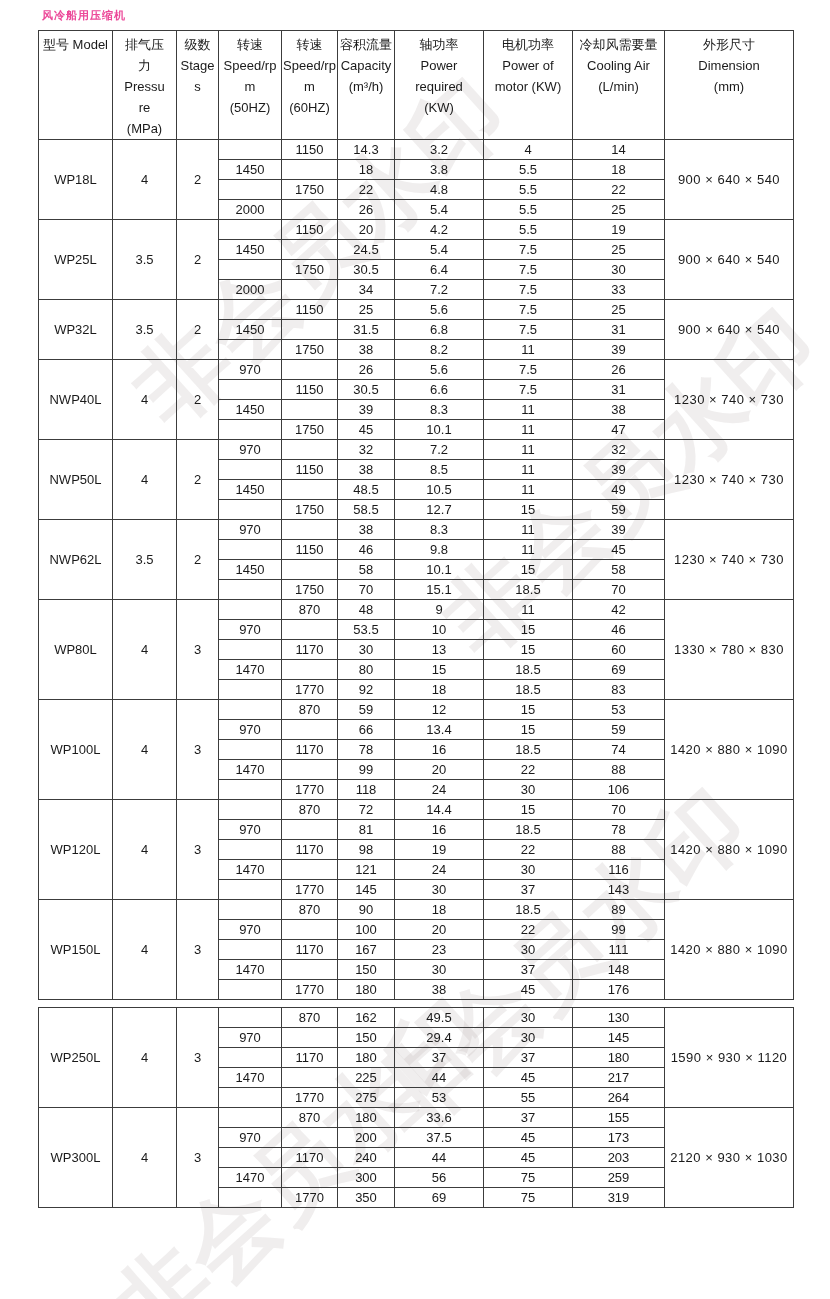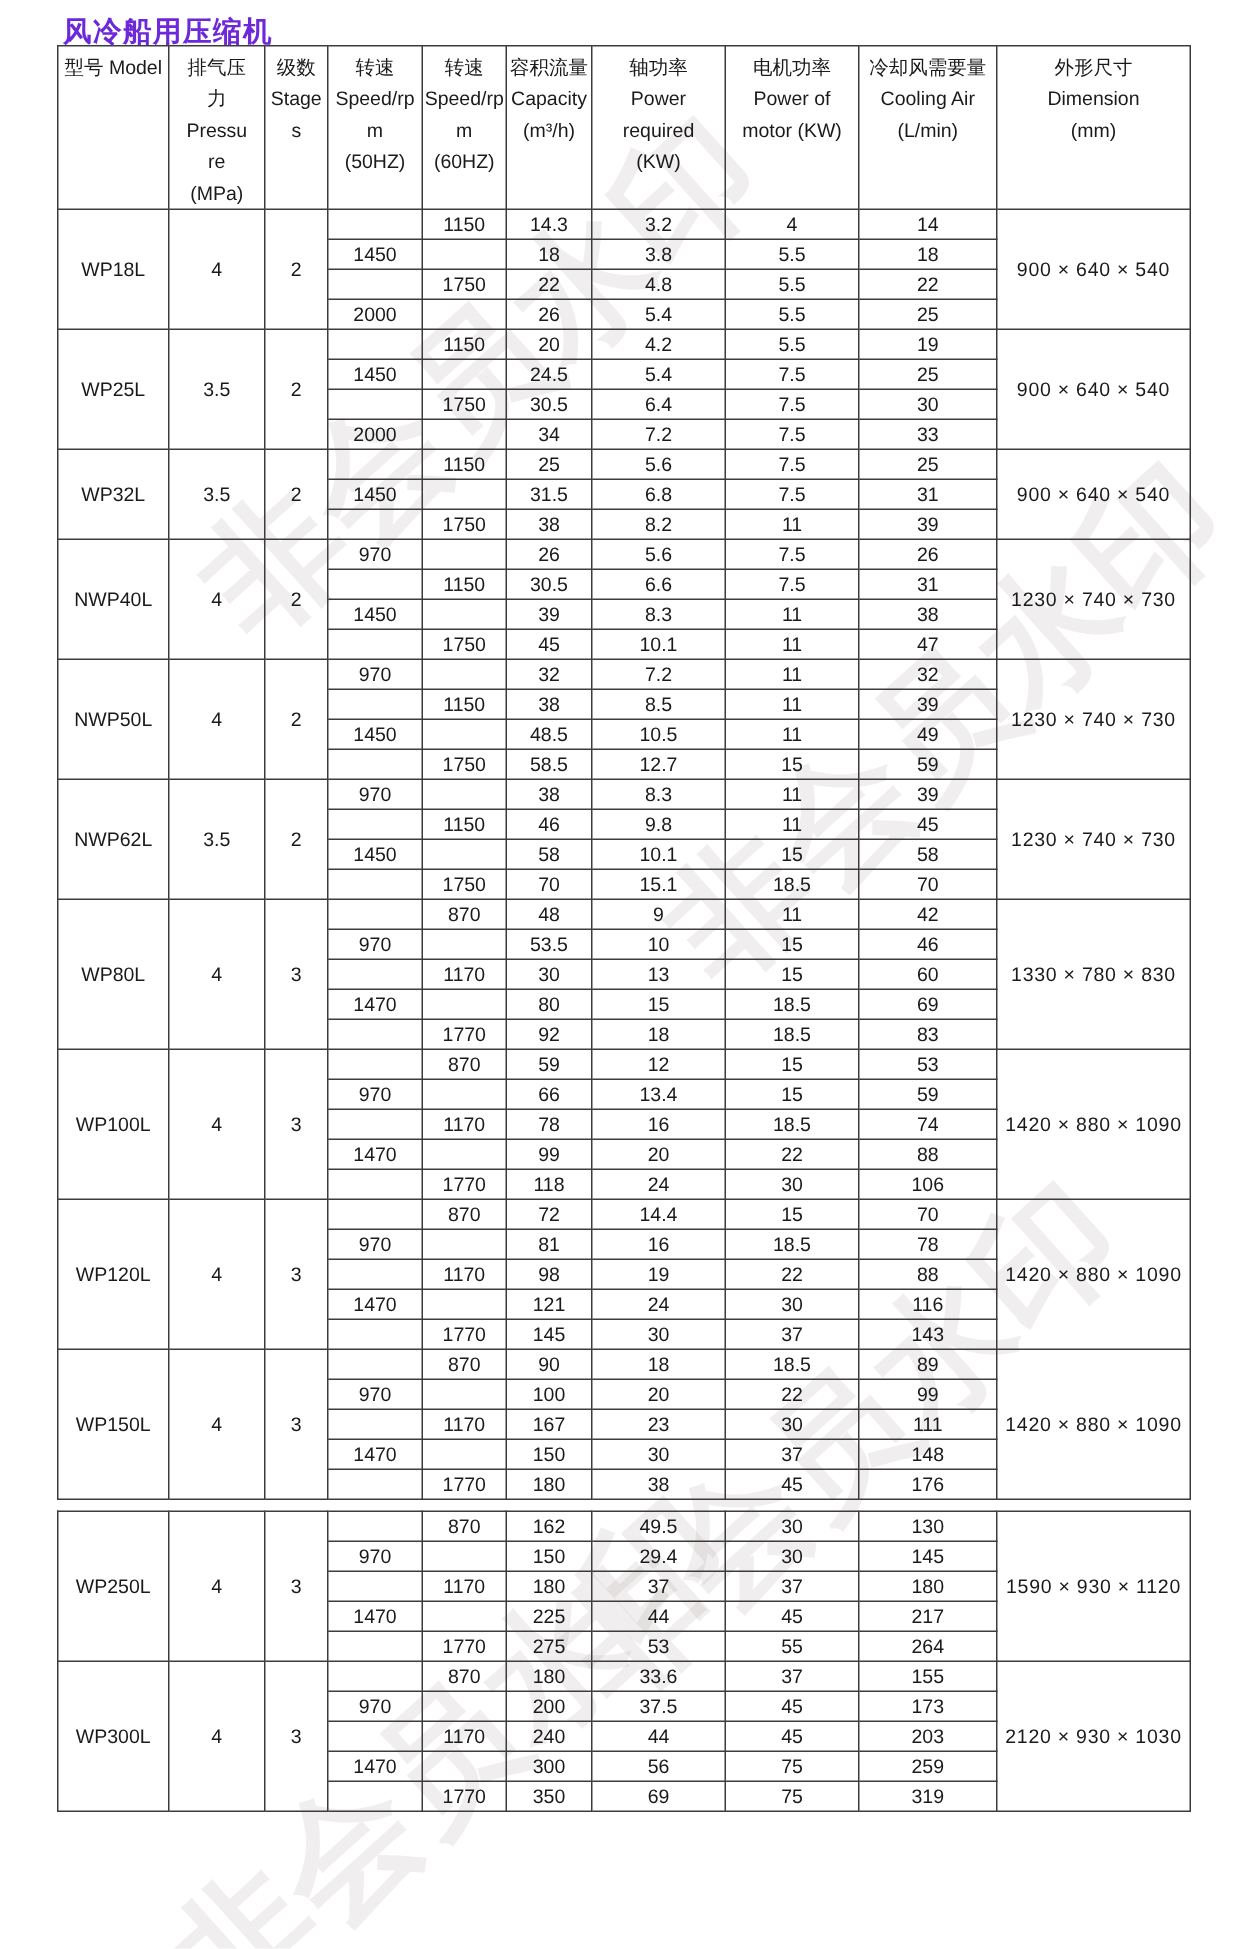--- a/index.html
+++ b/index.html
@@ -8,21 +8,21 @@
     width: 830px; height: 1299px;
     font-family: "Liberation Sans", "DejaVu Sans", sans-serif;
     color: #1a1a1a;
     position: relative;
     overflow: hidden;
   }
   .page { position: relative; width: 830px; height: 1299px; }
 
   .title {
     position: absolute; left: 42px; top: 8px;
-    font-size: 19px; font-weight: bold; color: #6d28d9;
+    font-size: 11px; font-weight: bold; color: #ec4899;
     letter-spacing: 1px; z-index: 2;
   }
 
   .watermark {
     position: absolute;
     font-size: 92px; font-weight: bold;
     color: rgba(186, 176, 176, 0.22);
     transform: rotate(-42deg);
     white-space: nowrap;
     z-index: 0;

